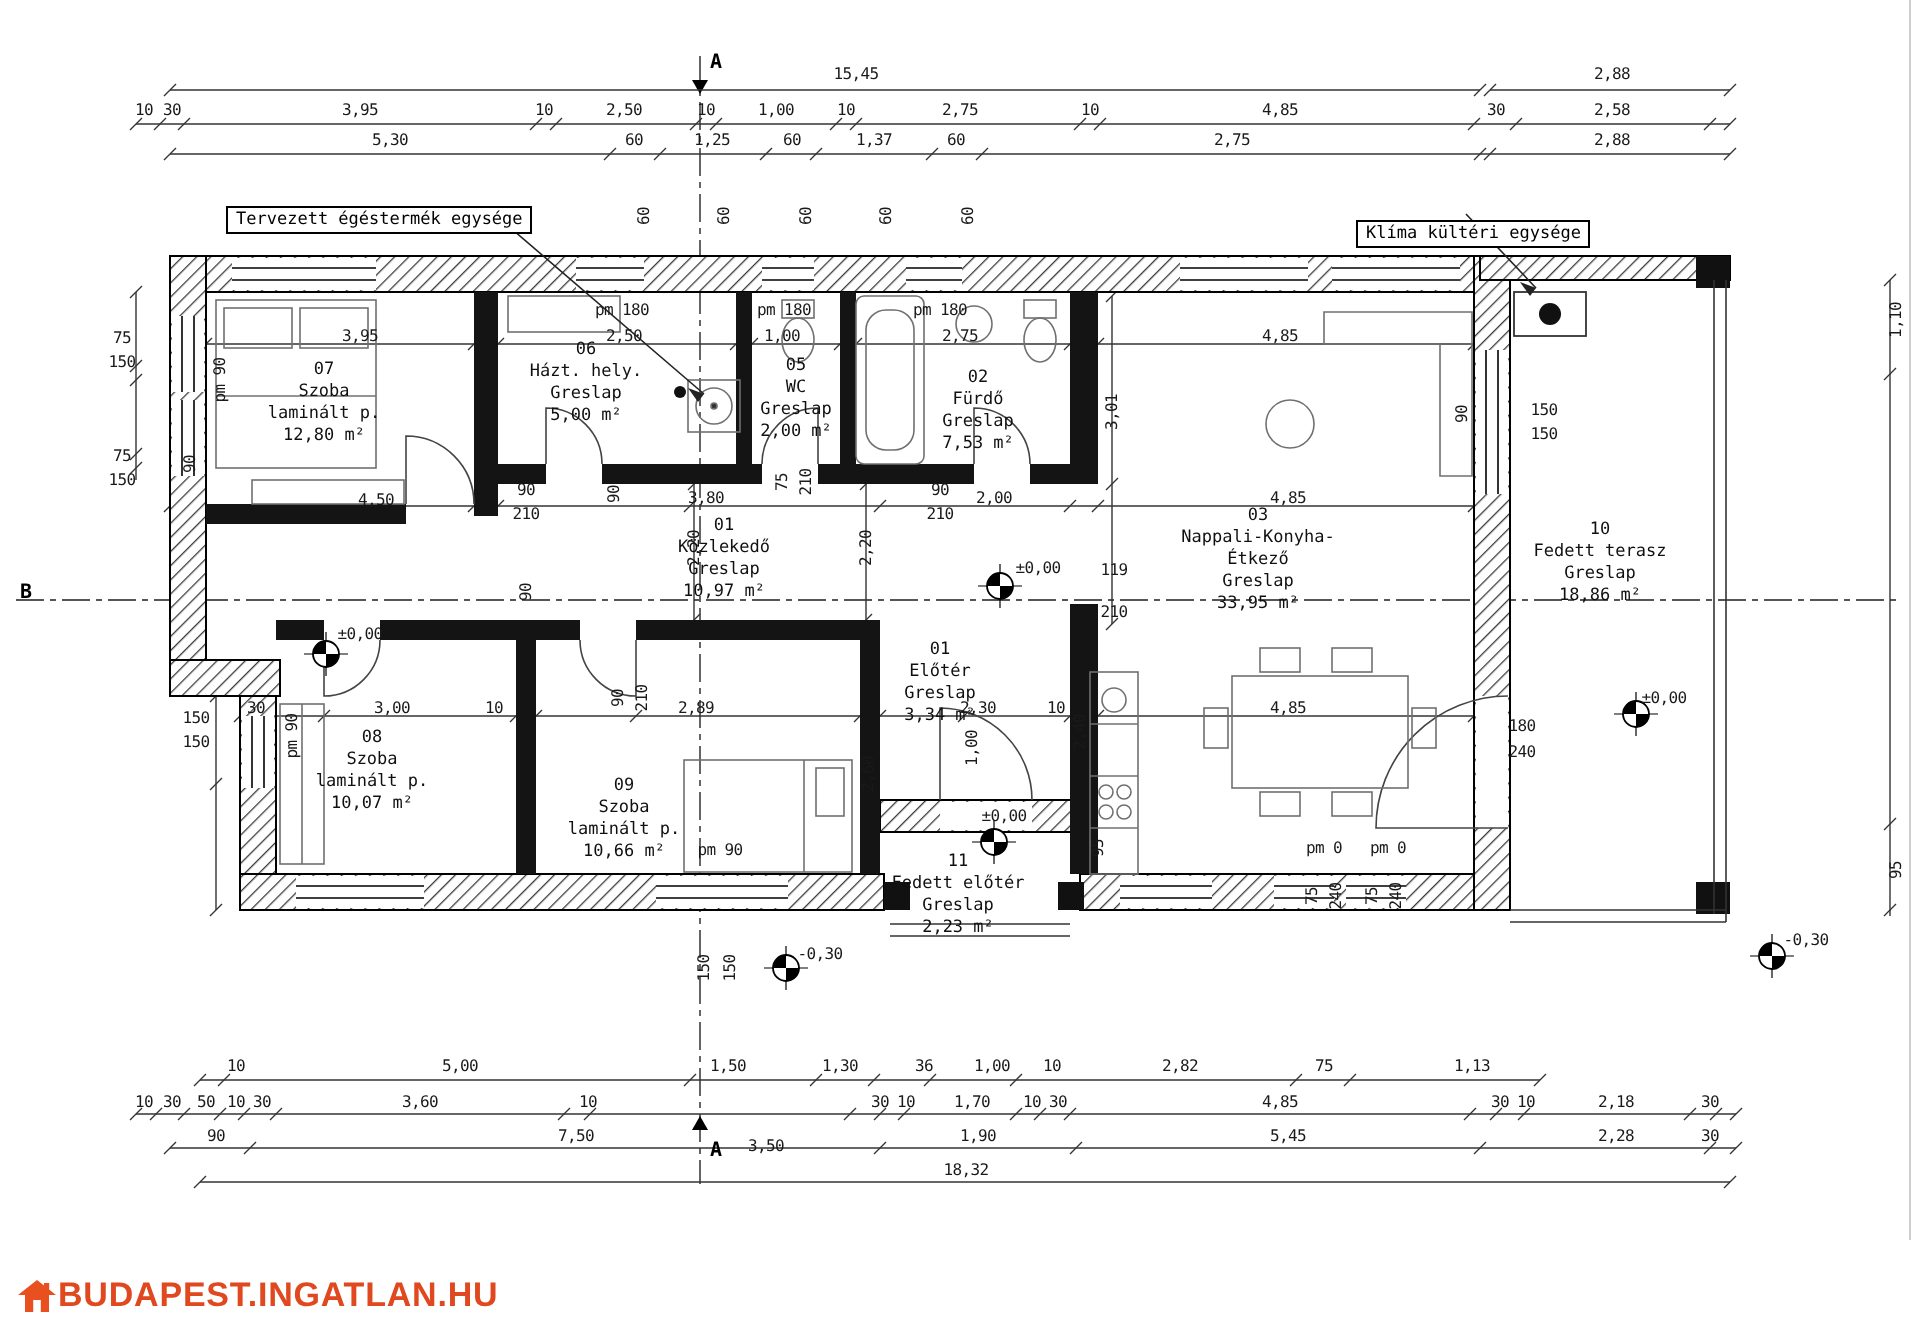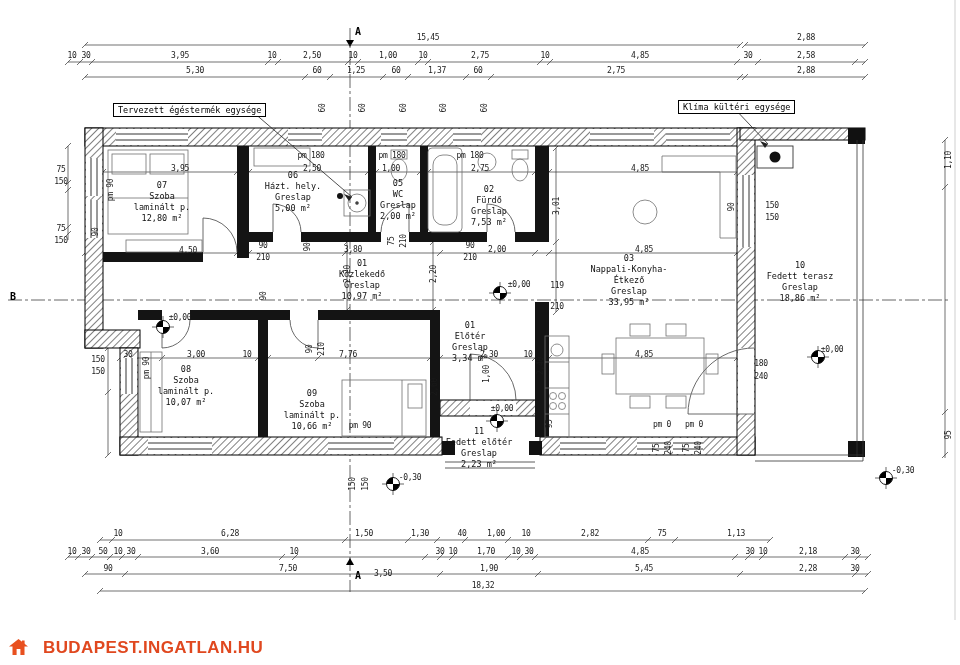--- a/index.html
+++ b/index.html
@@ -9,21 +9,21 @@
   #canvas{position:absolute;left:0;top:0;width:960px;height:665px}
   svg.plan{position:absolute;left:0;top:0}
   .dim{position:absolute;transform:translate(-50%,-50%);
        font:8px "DejaVu Sans Mono",monospace;color:#1a1a1a;white-space:nowrap;letter-spacing:-0.3px;z-index:4}
   .dim.vert{transform:translate(-50%,-50%) rotate(-90deg)}
   .room-label{position:absolute;transform:translate(-50%,0);text-align:center;
        font:8.5px "DejaVu Sans Mono",monospace;color:#101010;line-height:1.3;white-space:nowrap;z-index:3}
   .anno-box{position:absolute;border:1px solid #000;background:#fff;
        font:8.5px "DejaVu Sans Mono",monospace;color:#000;padding:1px 4px;white-space:nowrap;z-index:5}
   .marker{position:absolute;font:bold 10px "DejaVu Sans Mono",monospace;color:#000;z-index:5}
-  .watermark{position:absolute;left:8px;bottom:7px;display:flex;align-items:flex-start;gap:14px;
+  .watermark{position:absolute;left:8px;bottom:7px;display:flex;align-items:flex-end;gap:0;
        font:bold 17px "Liberation Sans",sans-serif;letter-spacing:0.4px;color:#e0481f;z-index:6}
 </style>
 </head>
 <body>
 
 <div id="canvas">
 
 <svg class="plan" width="960" height="665" viewBox="0 0 960 665">
   <defs>
     <pattern id="hatch" width="5" height="5" patternUnits="userSpaceOnUse" patternTransform="rotate(45)">
@@ -344,21 +344,21 @@
       <span class="dim" style="left: 519px; top: 284px;">±0,00</span>
       <span class="dim" style="left: 180px; top: 317px;">±0,00</span>
       <span class="dim" style="left: 832px; top: 349px;">±0,00</span>
       <span class="dim" style="left: 502px; top: 408px;">±0,00</span>
       <span class="dim" style="left: 410px; top: 477px;">-0,30</span>
       <span class="dim" style="left: 903px; top: 470px;">-0,30</span>
       <span class="dim vert" style="left: 263px; top: 296px;">90</span>
       <span class="dim" style="left: 128px; top: 354px;">30</span>
       <span class="dim" style="left: 196px; top: 354px;">3,00</span>
       <span class="dim" style="left: 247px; top: 354px;">10</span>
-      <span class="dim" style="left: 348px; top: 354px;">7,76</span>
+      <span class="dim" style="left: 348px; top: 354px;">2,89</span>
       <span class="dim vert" style="left: 309px; top: 349px;">90</span>
       <span class="dim vert" style="left: 321px; top: 349px;">210</span>
       <span class="dim" style="left: 489px; top: 354px;">2,30</span>
       <span class="dim" style="left: 528px; top: 354px;">10</span>
       <span class="dim vert" style="left: 486px; top: 374px;">1,00</span>
       <span class="dim vert" style="left: 540px; top: 366px;">2,40</span>
       <span class="dim vert" style="left: 434px; top: 387px;">2,60</span>
       <span class="dim" style="left: 644px; top: 354px;">4,85</span>
       <span class="dim" style="left: 761px; top: 363px;">180</span>
       <span class="dim" style="left: 761px; top: 376px;">240</span>
@@ -371,24 +371,24 @@
       <span class="dim" style="left: 694px; top: 424px;">pm 0</span>
       <span class="dim vert" style="left: 656px; top: 448px;">75</span>
       <span class="dim vert" style="left: 668px; top: 448px;">240</span>
       <span class="dim vert" style="left: 686px; top: 448px;">75</span>
       <span class="dim vert" style="left: 698px; top: 448px;">240</span>
       <span class="dim vert" style="left: 352px; top: 484px;">150</span>
       <span class="dim vert" style="left: 365px; top: 484px;">150</span>
       <span class="dim vert" style="left: 948px; top: 160px;">1,10</span>
       <span class="dim vert" style="left: 948px; top: 435px;">95</span>
       <span class="dim" style="left: 118px; top: 533px;">10</span>
-      <span class="dim" style="left: 230px; top: 533px;">6,28</span>
+      <span class="dim" style="left: 230px; top: 533px;">5,00</span>
       <span class="dim" style="left: 364px; top: 533px;">1,50</span>
       <span class="dim" style="left: 420px; top: 533px;">1,30</span>
-      <span class="dim" style="left: 462px; top: 533px;">40</span>
+      <span class="dim" style="left: 462px; top: 533px;">36</span>
       <span class="dim" style="left: 496px; top: 533px;">1,00</span>
       <span class="dim" style="left: 526px; top: 533px;">10</span>
       <span class="dim" style="left: 590px; top: 533px;">2,82</span>
       <span class="dim" style="left: 662px; top: 533px;">75</span>
       <span class="dim" style="left: 736px; top: 533px;">1,13</span>
       <span class="dim" style="left: 72px; top: 551px;">10</span>
       <span class="dim" style="left: 86px; top: 551px;">30</span>
       <span class="dim" style="left: 103px; top: 551px;">50</span>
       <span class="dim" style="left: 118px; top: 551px;">10</span>
       <span class="dim" style="left: 131px; top: 551px;">30</span>
@@ -480,21 +480,21 @@
         <div>11</div>
         <div>Fedett előtér</div>
         <div>Greslap</div>
         <div>2,23 m²</div>
       </div>
     </div>
 
 <div class="anno-box" style="left:113px;top:103px">
   <span>Tervezett égéstermék egysége</span>
 </div>
-<div class="anno-box" style="left:678px;top:100px">
+<div class="anno-box" style="left:678px;top:110px">
   <span>Klíma kültéri egysége</span>
 </div>
 
 <div class="marker" style="left:355px;top:26px">A</div>
 <div class="marker" style="left:355px;top:570px">A</div>
 <div class="marker" style="left:10px;top:291px">B</div>
 
 <div class="watermark" style="color: rgb(224, 72, 31);">
   <svg width="21" height="19" viewBox="0 0 21 19">
     <path d="M10.5,1 L20,8.5 L16.5,8.5 L16.5,17 L4.5,17 L4.5,8.5 L1,8.5 Z" fill="#e8501f"></path>

